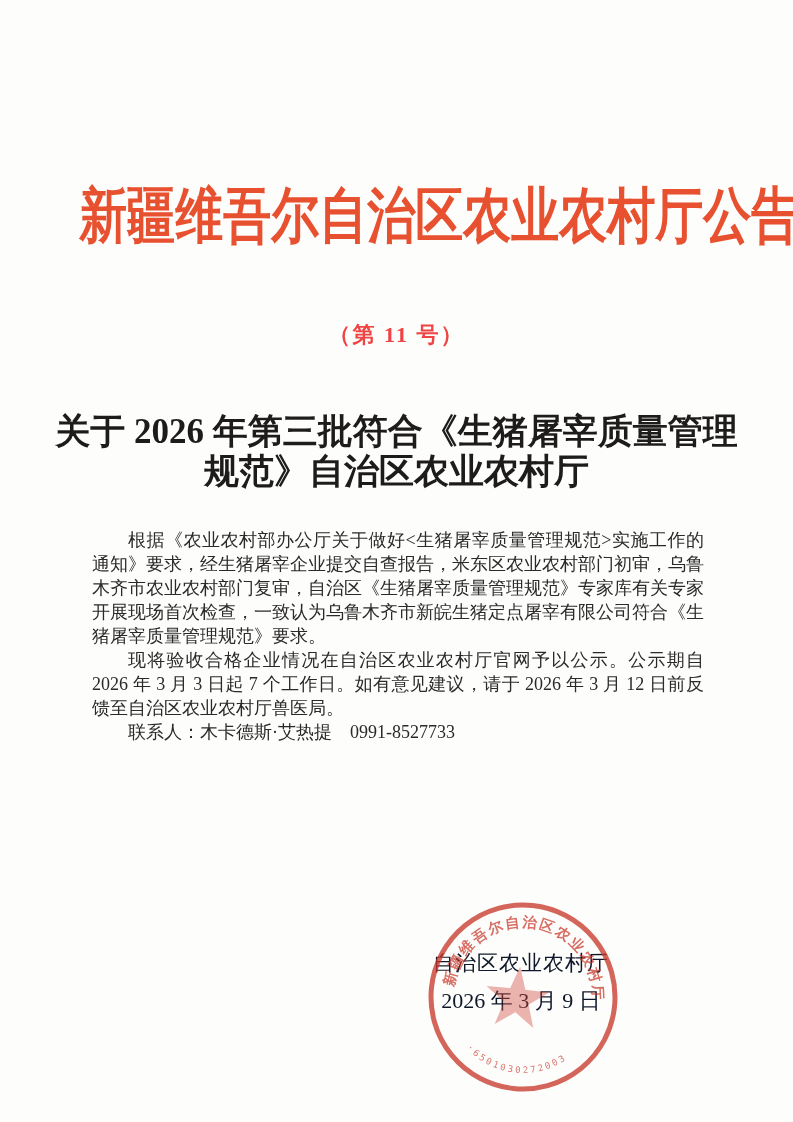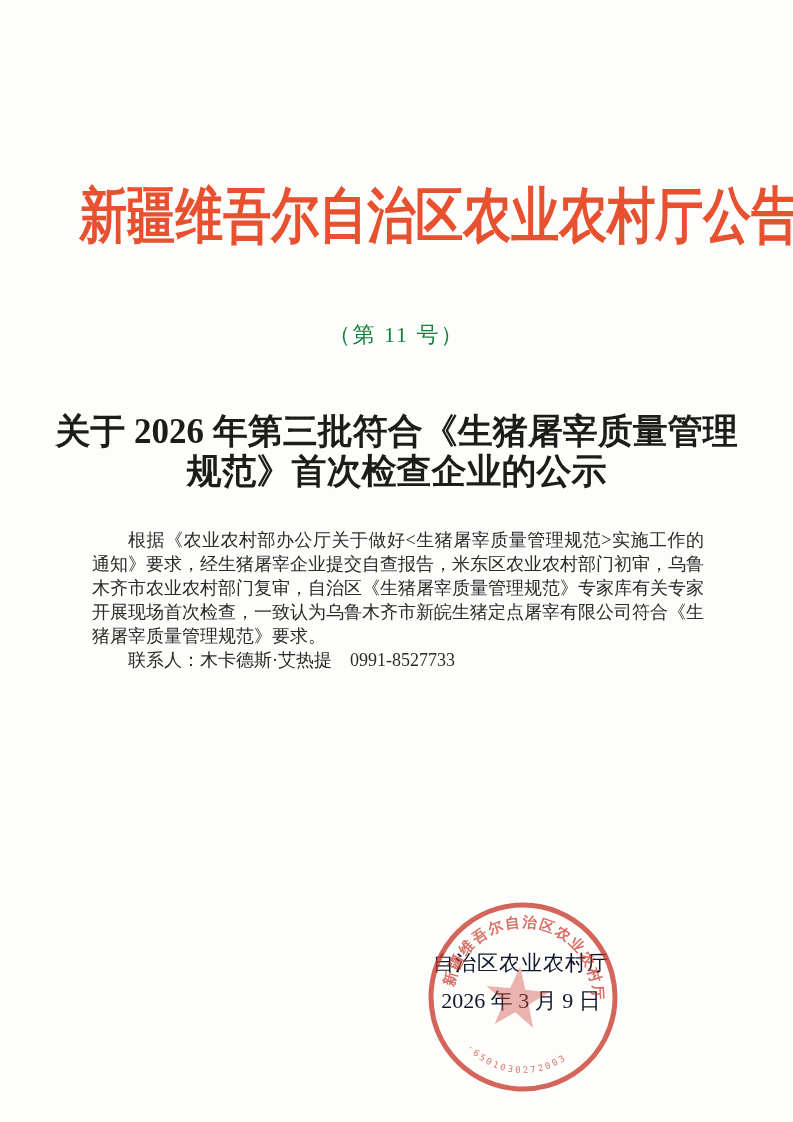--- a/index.html
+++ b/index.html
@@ -20,22 +20,23 @@
   .red-title{
     position:absolute;top:176px;left:0;right:0;
     text-align:center;white-space:nowrap;
     font-size:60px;font-weight:bold;
     color:var(--header-red);
     transform:scaleX(0.80);transform-origin:50% 50%;
     letter-spacing:0px;
   }
   .issue-no{
     position:absolute;top:320px;left:0;right:0;
-    text-align:center;font-size:22px;color:#15803d;
+    text-align:center;font-size:22px;color:#ef4444;
     letter-spacing:2px;
+    font-weight:bold;
   }
   .doc-title{
     position:absolute;top:412px;left:0;right:0;
     text-align:center;font-size:35px;font-weight:bold;
     line-height:40px;color:#1d1c1a;
   }
   .body-text{
     position:absolute;top:528px;left:92px;width:612px;
     font-size:18px;line-height:24px;color:var(--body-text);
     text-align:justify;
@@ -65,25 +66,26 @@
 <body>
 
 <div class="page">
 
   <div class="red-title">新疆维吾尔自治区农业农村厅公告</div>
 
   <div class="issue-no">（第 11 号）</div>
 
   <h1 class="doc-title">
     <span>关于 2026 年第三批符合《生猪屠宰质量管理</span><br>
-    <span>规范》首次检查企业的公示</span>
+    <span>规范》自治区农业农村厅</span>
   </h1>
 
   <div class="body-text">
     <p class="para">根据《农业农村部办公厅关于做好&lt;生猪屠宰质量管理规范&gt;实施工作的通知》要求，经生猪屠宰企业提交自查报告，米东区农业农村部门初审，乌鲁木齐市农业农村部门复审，自治区《生猪屠宰质量管理规范》专家库有关专家开展现场首次检查，一致认为乌鲁木齐市新皖生猪定点屠宰有限公司符合《生猪屠宰质量管理规范》要求。</p>
+    <p class="para">现将验收合格企业情况在自治区农业农村厅官网予以公示。公示期自 2026 年 3 月 3 日起 7 个工作日。如有意见建议，请于 2026 年 3 月 12 日前反馈至自治区农业农村厅兽医局。</p>
     <p class="para contact">联系人：木卡德斯·艾热提　0991-8527733</p>
   </div>
 
   <div class="signature">
     <div class="org">自治区农业农村厅</div>
     <div class="date">2026 年 3 月 9 日</div>
   </div>
 
   <svg class="seal" viewBox="0 0 200 200" aria-hidden="true">
     <defs>

